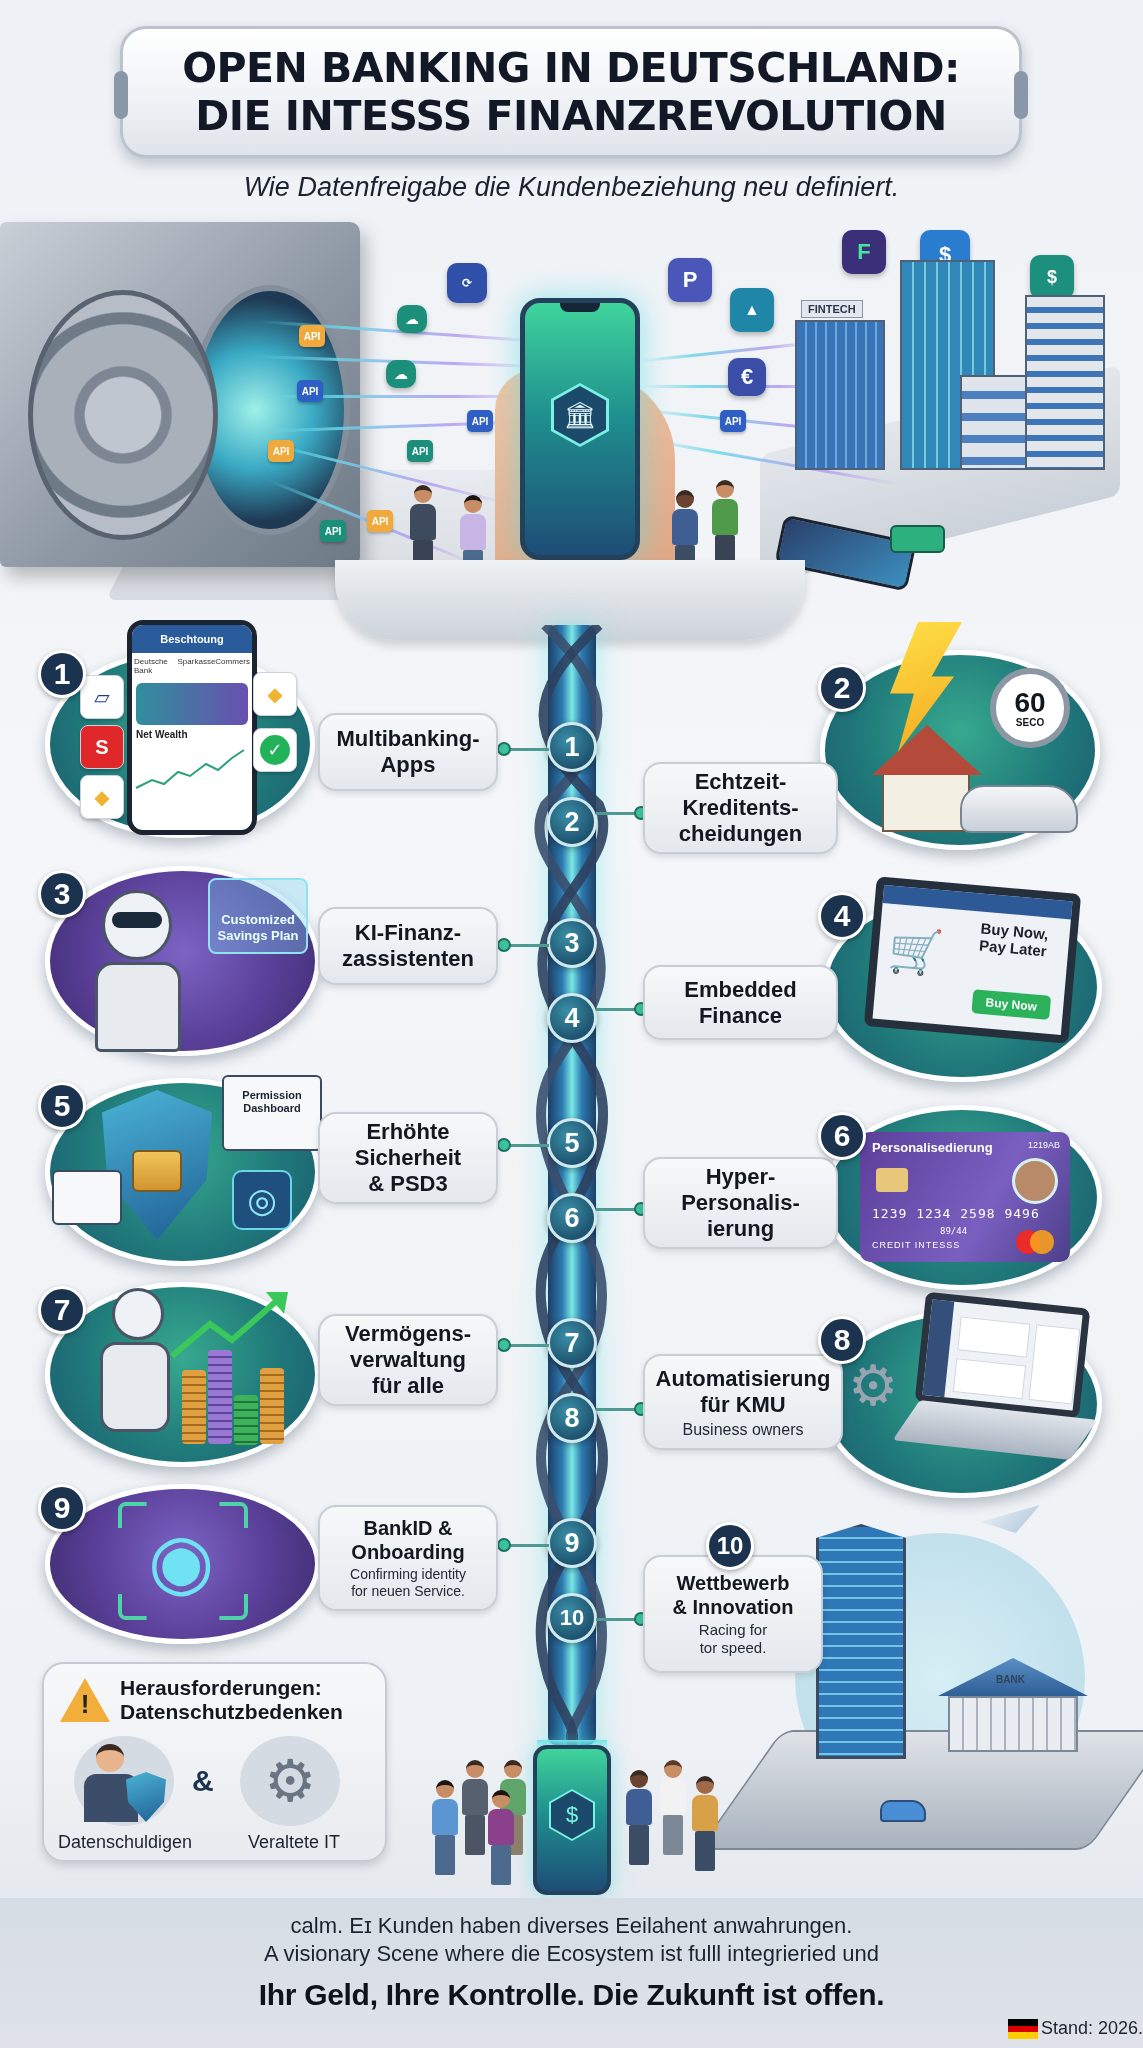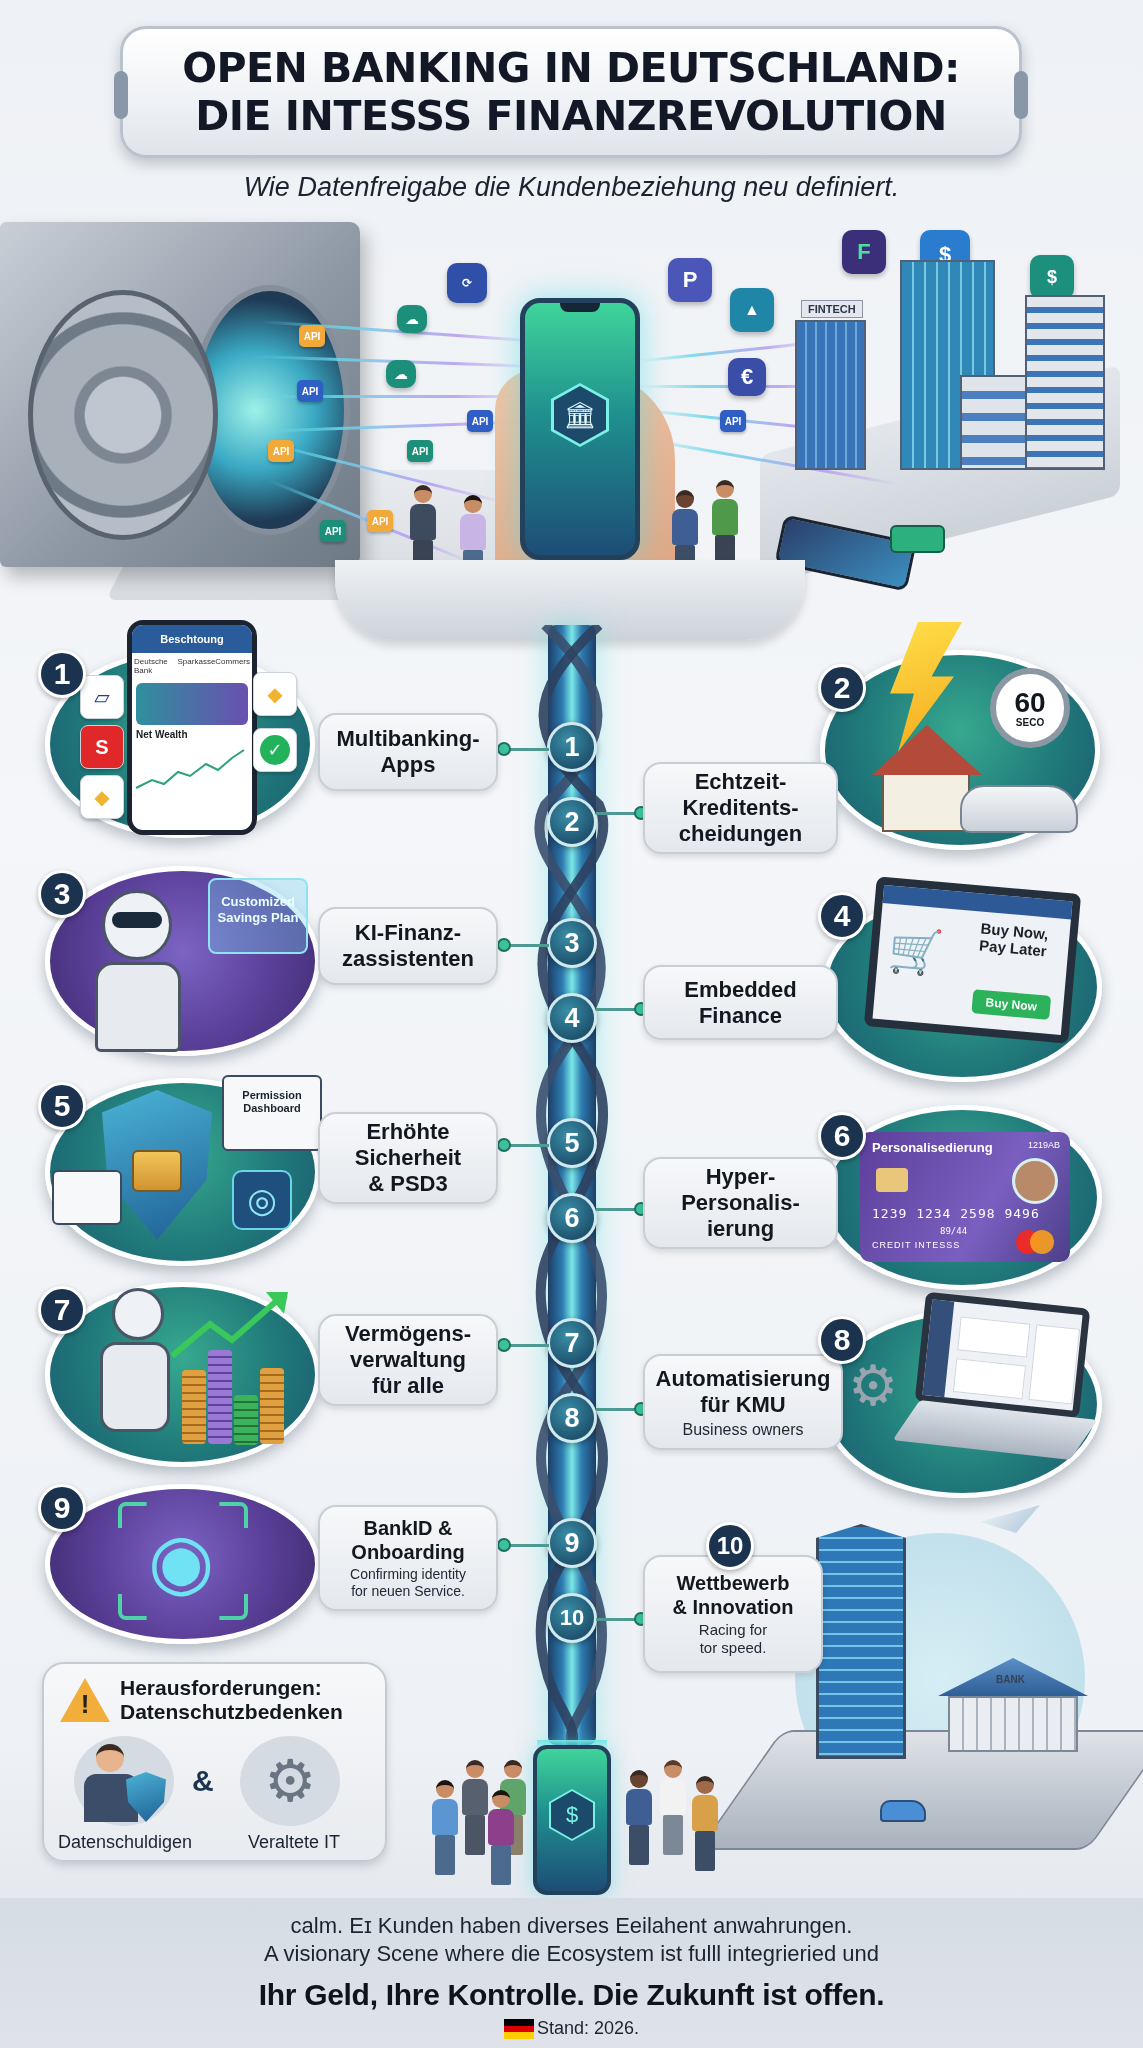--- a/index.html
+++ b/index.html
@@ -186,21 +186,21 @@
     display: flex; align-items: flex-end; justify-content: center;
     font-weight: bold; font-size: 26px; color: #222; padding-bottom: 2px;
   }
 
   .bottom-band {
     left: 0; top: 1898px; width: 1143px; height: 150px;
     background: linear-gradient(180deg, #d6dce4, #dfe3e9);
   }
   .footer-desc { left: 0; top: 1912px; width: 1143px; text-align: center; font-size: 22px; line-height: 28px; color: #1c2330; }
   .footer-tagline { left: 0; top: 1978px; width: 1143px; text-align: center; font-size: 30px; font-weight: bold; color: #0f141c; letter-spacing: -0.3px; }
-  .footer-stand { left: 0; top: 2018px; width: 1143px; display: flex; justify-content: center; align-items: center; gap: 3px; font-size: 18px; color: #1c2330; }
+  .footer-stand { left: 0; top: 2018px; width: 1143px; display: flex; justify-content: flex-end; align-items: center; gap: 3px; font-size: 18px; color: #1c2330; }
   .flag { width: 30px; height: 20px; background: linear-gradient(180deg, #000 0 33%, #dd0000 33% 66%, #ffce00 66% 100%); }
 </style>
 </head>
 <body>
 
 <div class="abs title-plaque">
   <div class="title-line">OPEN BANKING IN DEUTSCHLAND:</div>
   <div class="title-line">DIE INTESSS FINANZREVOLUTION</div>
 </div>
 <div class="abs subtitle">Wie Datenfreigabe die Kundenbeziehung neu definiert.</div>
@@ -238,21 +238,21 @@
 <div class="abs app-tile" style="left:386px;top:360px;width:30px;height:28px;background:#1c8f7a;font-size:14px;">☁</div>
 
 <div class="abs app-tile" style="left:668px;top:258px;background:#4b57b8;">P</div>
 <div class="abs app-tile" style="left:730px;top:288px;background:#1f86a8;font-size:16px;">▲</div>
 <div class="abs app-tile" style="left:728px;top:358px;width:38px;height:38px;background:#3a4ea8;">€</div>
 <div class="abs app-tile" style="left:842px;top:230px;background:#3b2f7a;color:#49e0a0;">F</div>
 <div class="abs app-tile" style="left:920px;top:230px;width:50px;height:50px;background:#2a7ccf;">$</div>
 <div class="abs app-tile" style="left:1030px;top:255px;background:#1d8f7d;font-size:18px;">$</div>
 
 <div class="abs buildings">
-  <div class="bldg" style="left:5px;width:71px;height:150px;">
+  <div class="bldg" style="left:5px;width:90px;height:150px;">
     <span class="bldg-label">FINTECH</span>
   </div>
   <div class="bldg" style="left:110px;width:95px;height:210px;background:repeating-linear-gradient(90deg,#2f88b8 0 10px,#78c9e0 10px 12px);"></div>
   <div class="bldg" style="left:170px;width:80px;height:95px;background:repeating-linear-gradient(180deg,#dfe4ea 0 14px,#4c7fc0 14px 22px);"></div>
   <div class="bldg" style="left:235px;width:80px;height:175px;background:repeating-linear-gradient(180deg,#e3e7ec 0 10px,#3d75b8 10px 16px);"></div>
 </div>
 <div class="abs" style="left:778px;top:528px;width:135px;height:50px;border-radius:10px;background:linear-gradient(135deg,#2a3f6a,#3c8fc0);border:3px solid #1a2433;transform:rotate(12deg);"></div>
 <div class="abs" style="left:890px;top:525px;width:55px;height:28px;border-radius:6px;background:#2bb07e;border:2px solid #1a5c4a;"></div>
 
 <div class="abs hand"></div>
@@ -364,21 +364,21 @@
 <div class="abs label-card" style="left:643px;top:762px;width:195px;height:92px;">
   <div class="label-title">Echtzeit-
 Kreditents-
 cheidungen</div>
 </div>
 
 <div class="abs illus purple" style="left:45px;top:866px;width:275px;height:190px;"></div>
 <div class="abs" style="left:102px;top:890px;width:70px;height:70px;border-radius:50%;background:#eef1f5;border:3px solid #4a5566;"></div>
 <div class="abs" style="left:112px;top:912px;width:50px;height:16px;border-radius:8px;background:#1b2a3a;"></div>
 <div class="abs" style="left:95px;top:962px;width:86px;height:90px;border-radius:18px 18px 6px 6px;background:#e7ebf0;border:3px solid #4a5566;"></div>
-<div class="abs" style="left:208px;top:878px;width:100px;height:76px;border-radius:8px;background:rgba(120,210,240,0.35);border:2px solid #8fe3f3;color:#eaffff;font-size:13px;font-weight:bold;text-align:center;padding-top:14px;white-space:pre-line;line-height:16px;">Customized
+<div class="abs" style="left:208px;top:878px;width:100px;height:76px;border-radius:8px;background:rgba(120,210,240,0.35);border:2px solid #8fe3f3;color:#eaffff;font-size:13px;font-weight:bold;text-align:center;padding-top:32px;white-space:pre-line;line-height:16px;">Customized
 Savings Plan</div>
 <div class="abs badge" style="left:38px;top:870px;">3</div>
 <div class="abs label-card" style="left:318px;top:907px;width:180px;height:78px;">
   <div class="label-title">KI-Finanz-
 zassistenten</div>
 </div>
 
 <div class="abs illus teal" style="left:822px;top:892px;width:280px;height:190px;"></div>
 <div class="abs monitor" style="left:870px;top:885px;width:205px;height:150px;transform:rotate(5deg);">
   <div style="height:18px;background:#2d5a96;"></div>

